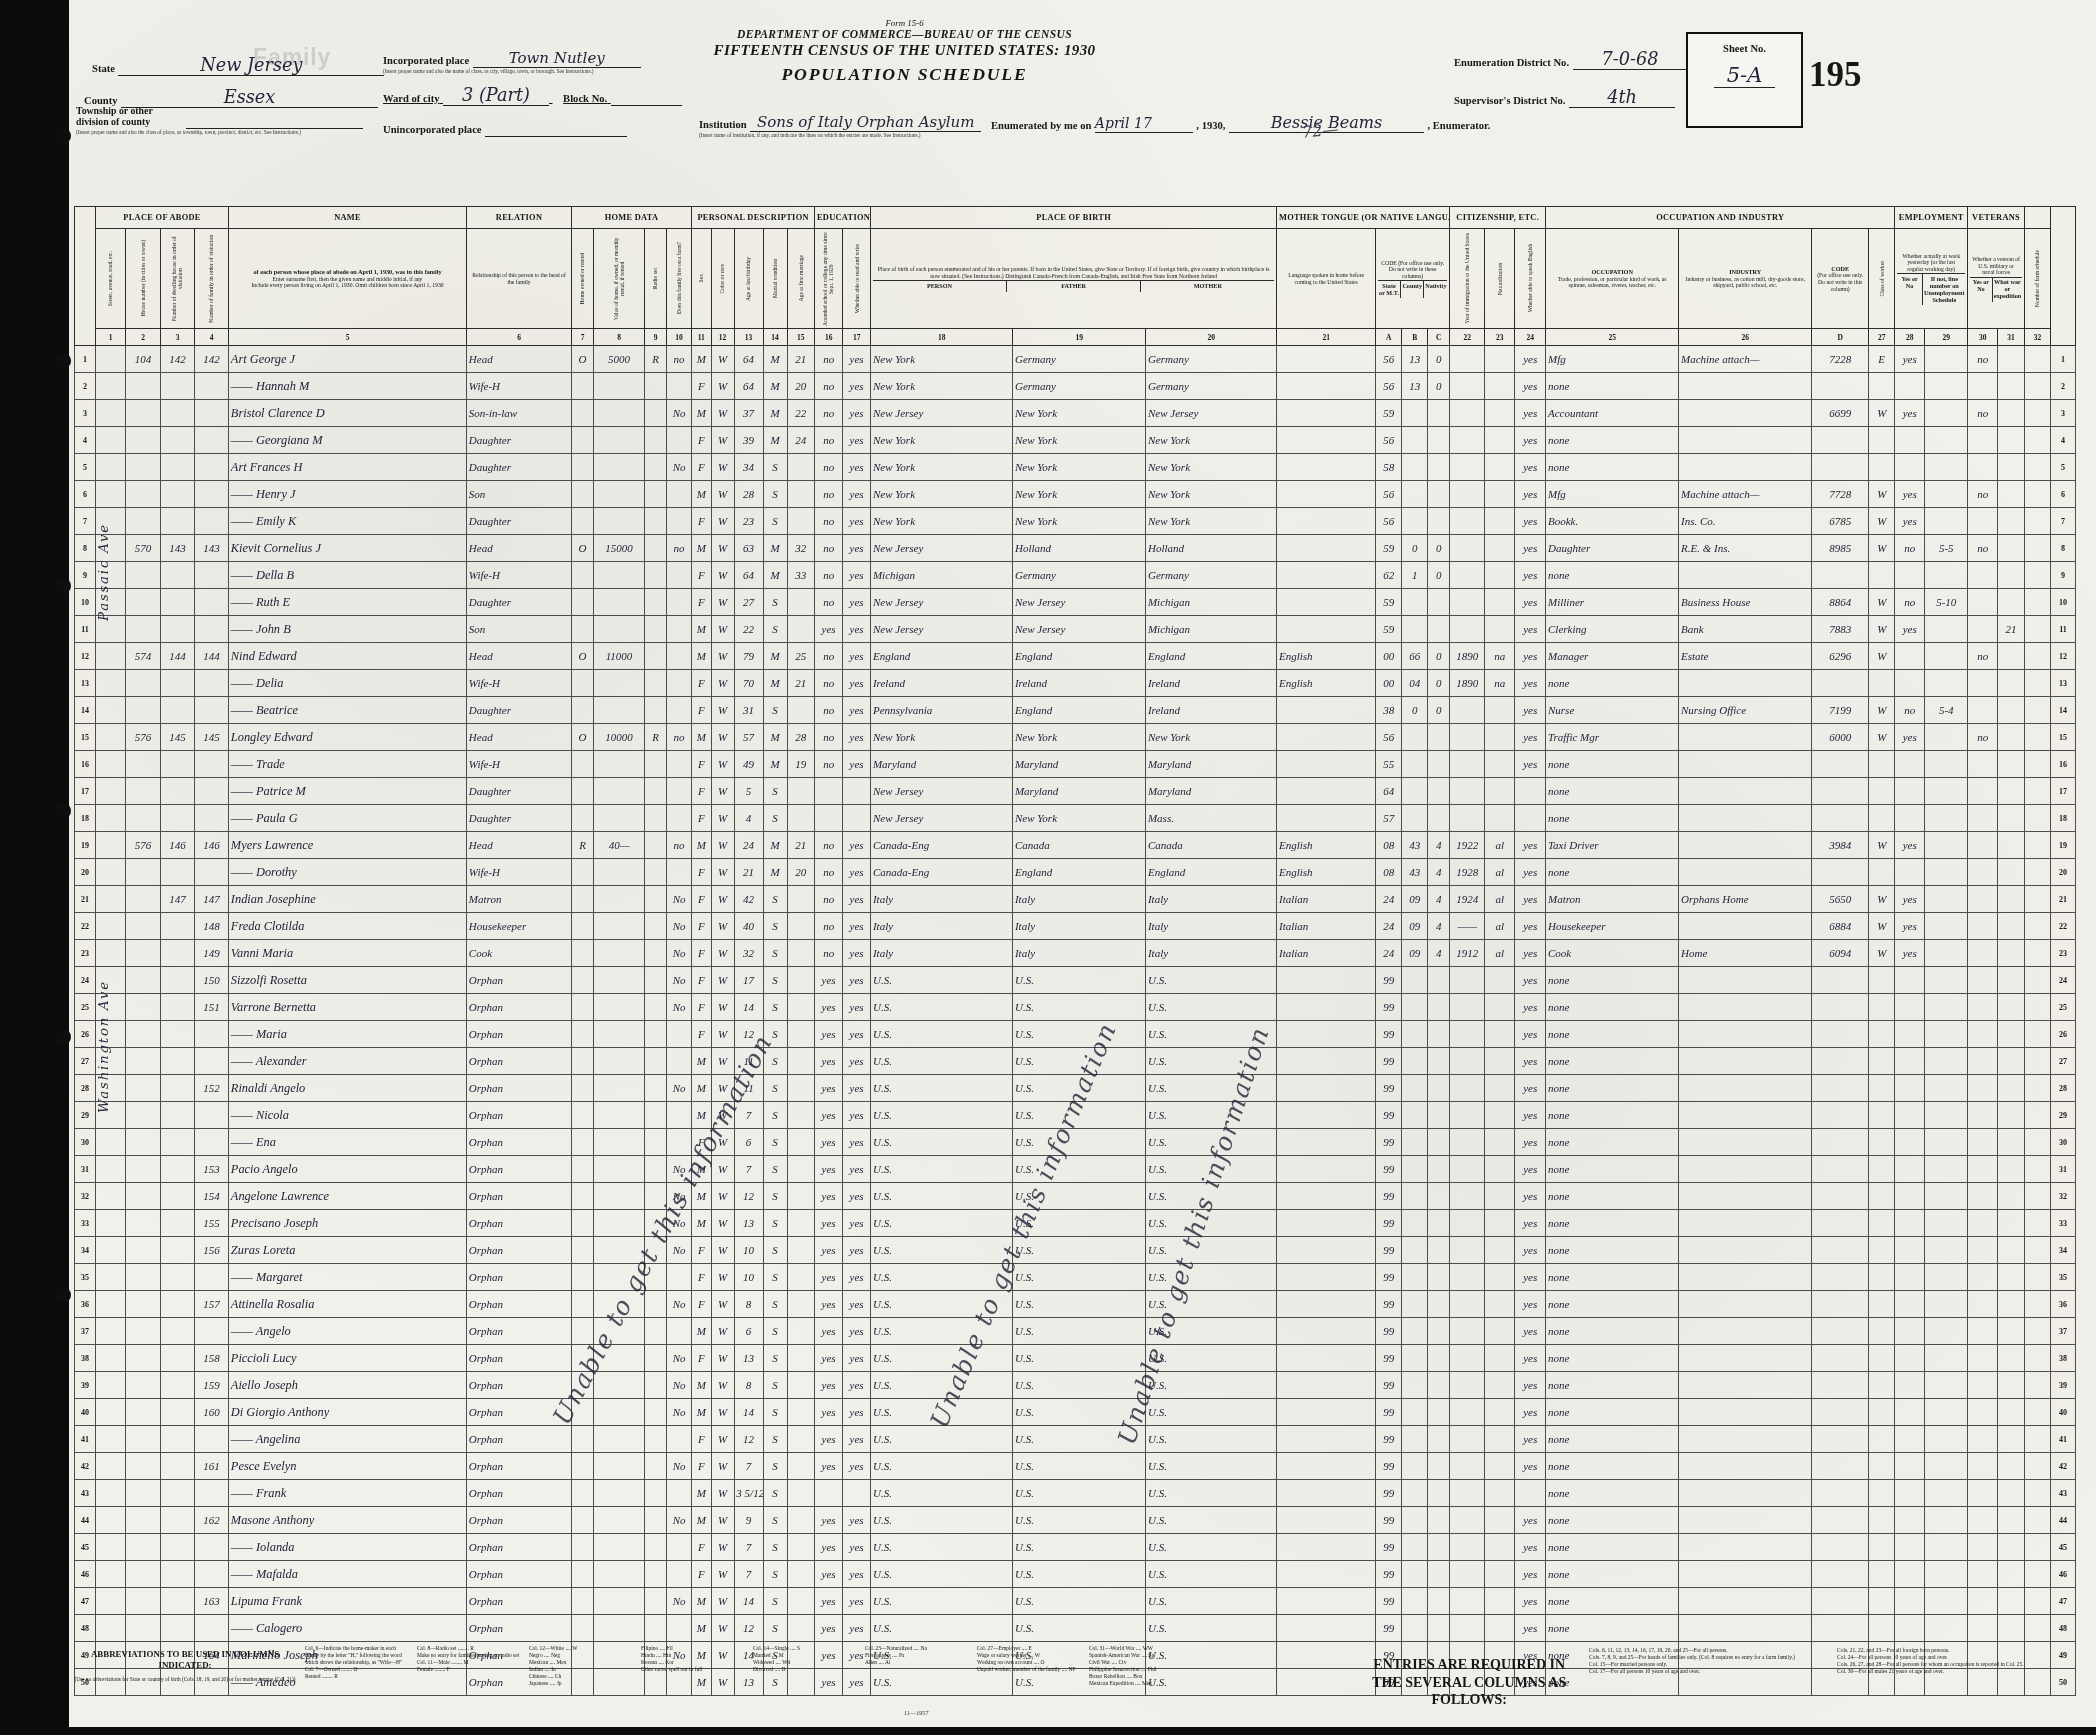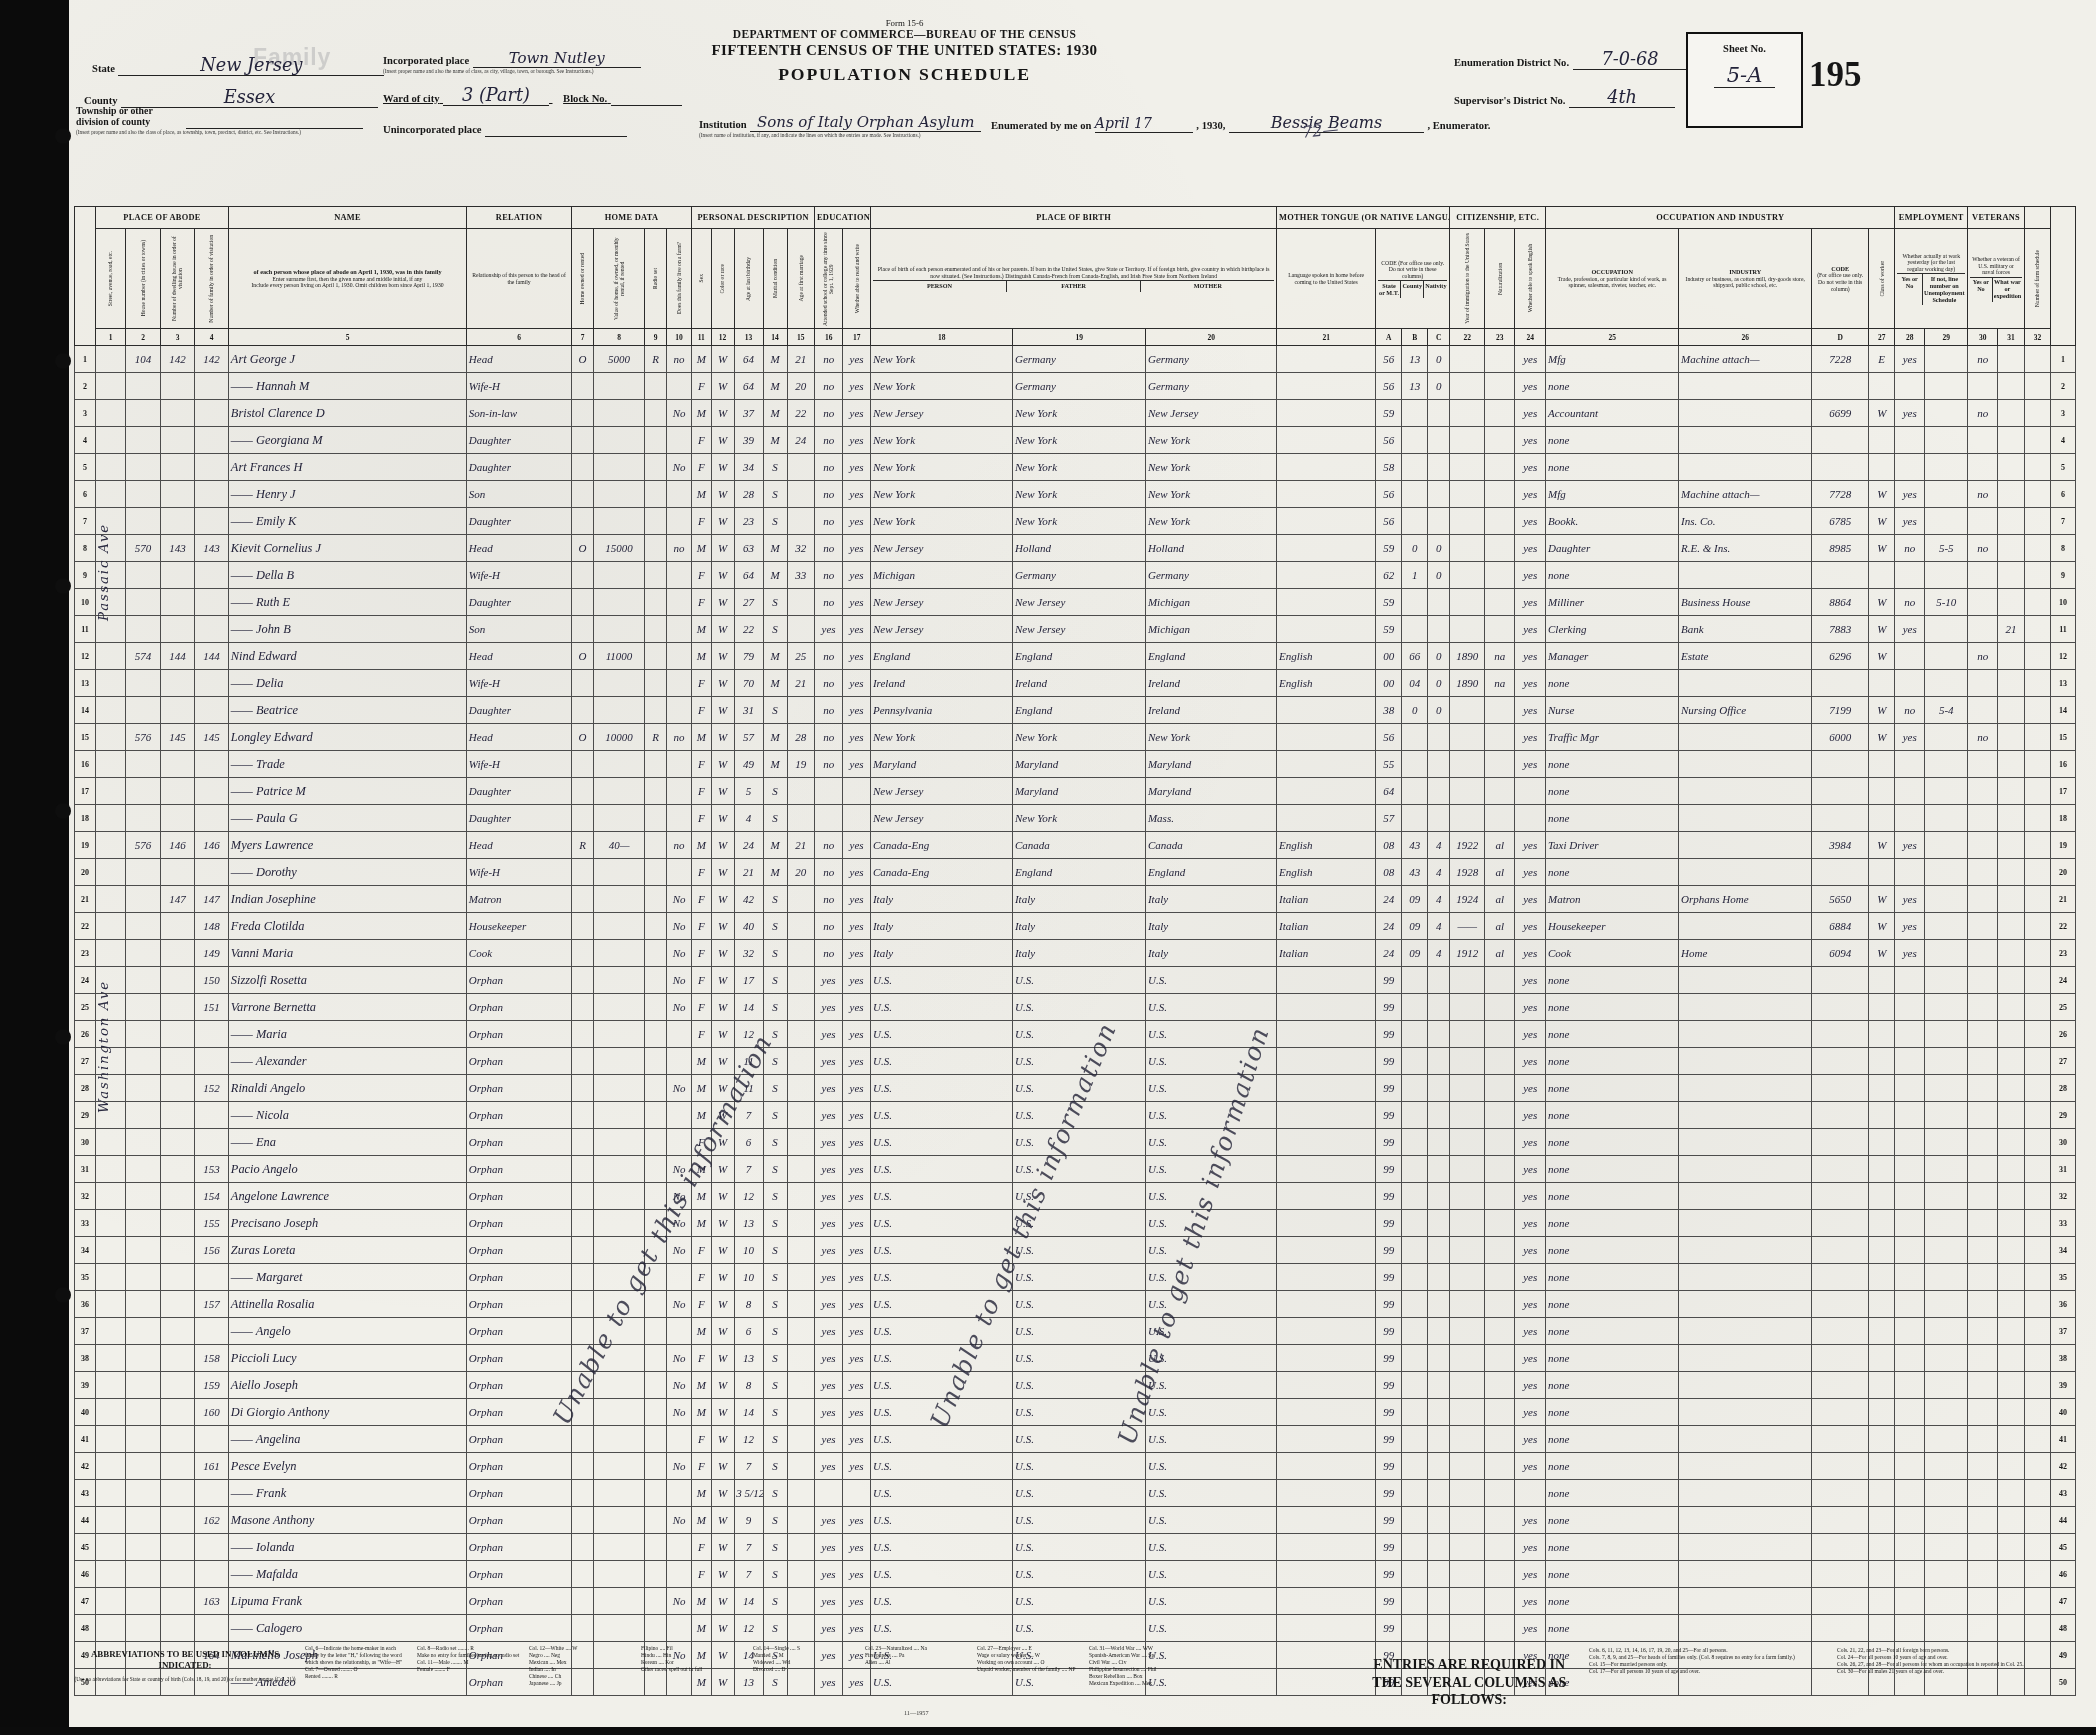--- a/index.html
+++ b/index.html
@@ -13,21 +13,21 @@
   .edge-top{position:absolute;left:0;top:0;width:2097px;height:5.3px;background:#101010;}
   .edge-bottom{position:absolute;left:0;bottom:0;width:2097px;height:8px;background:#0c0c0c;}
   .punch{position:absolute;width:16px;height:16px;border-radius:50%;background:#0e0e0e;left:55px;}
   .hw{font-family:"DejaVu Serif",serif;font-style:italic;color:#23233a;}
   .hw.big{font-size:17.7px;}
   .label{font-size:10.6px;font-weight:bold;}
   .note{font-size:5.3px;color:#333;}
   .uline{border-bottom:1.3px solid #222;display:inline-block;vertical-align:bottom;}
   .abs{position:absolute;}
   
-  .hc{position:absolute;left:656px;top:17.7px;width:497px;text-align:center;}
+  .hc{position:absolute;left:656px;top:17.7px;width:497px;text-align:center;font-style:italic;}
   .hc .f1{font-size:8.9px;}
   .hc .f2{font-size:11.5px;font-weight:bold;letter-spacing:0.4px;}
   .hc .f3{font-size:15px;font-weight:bold;margin-top:2.7px;letter-spacing:0.4px;}
   .hc .f4{font-size:17.7px;font-weight:bold;margin-top:4.4px;letter-spacing:1.8px;}
   .sheetbox{position:absolute;left:1686px;top:32px;width:113px;height:92px;border:2.7px solid #111;
             text-align:center;background:rgba(255,255,255,.35);}
   .stamp{position:absolute;left:1809px;top:55px;font-size:35px;font-weight:bold;font-family:"Liberation Serif",serif;}
   .watermark{position:absolute;left:253px;top:44px;font-family:"Liberation Sans",sans-serif;
              font-weight:bold;font-size:23px;color:#bdbdbd;opacity:.65;letter-spacing:0.9px;}
   

